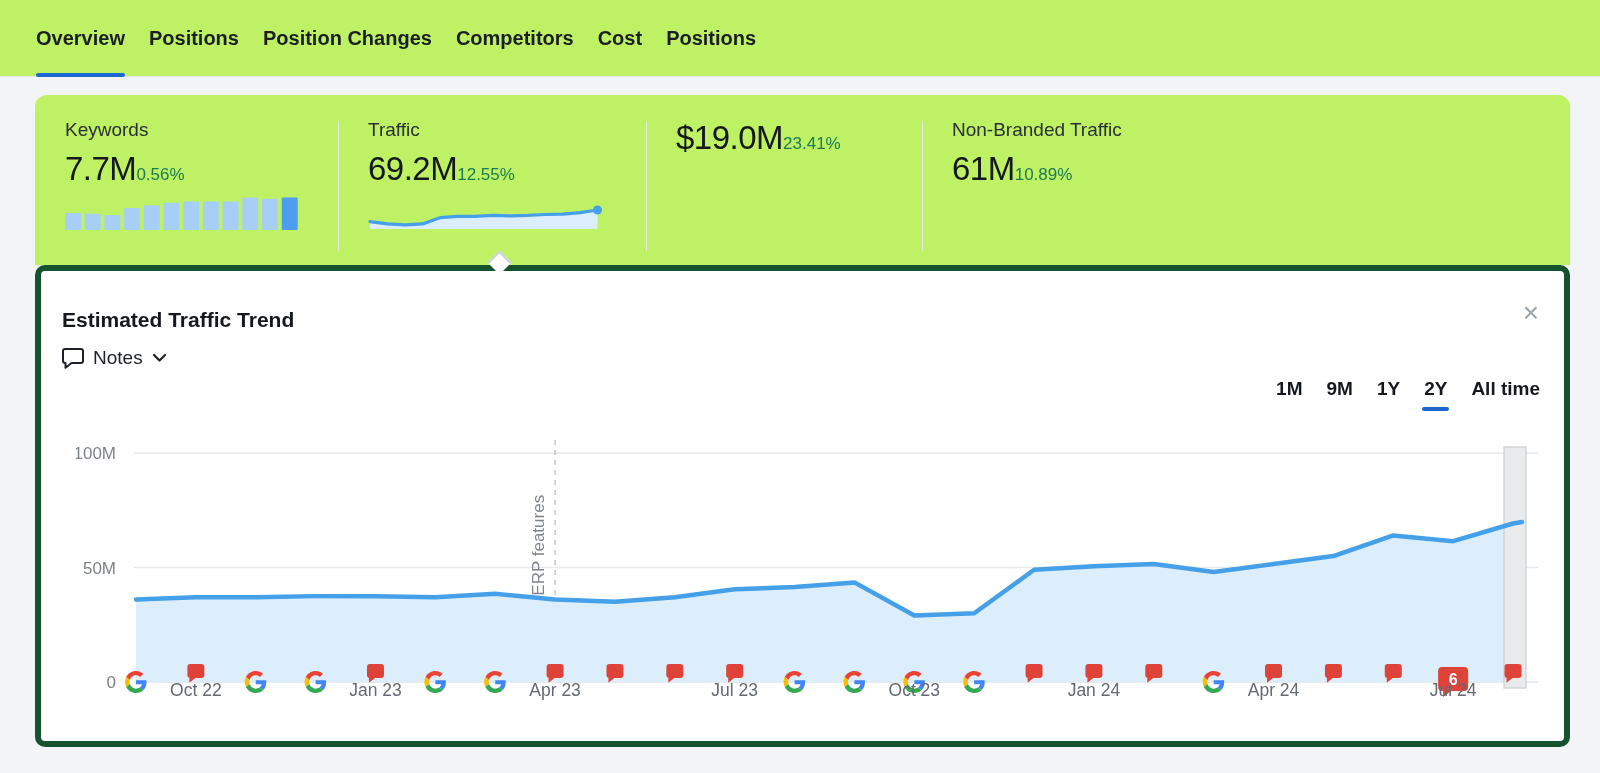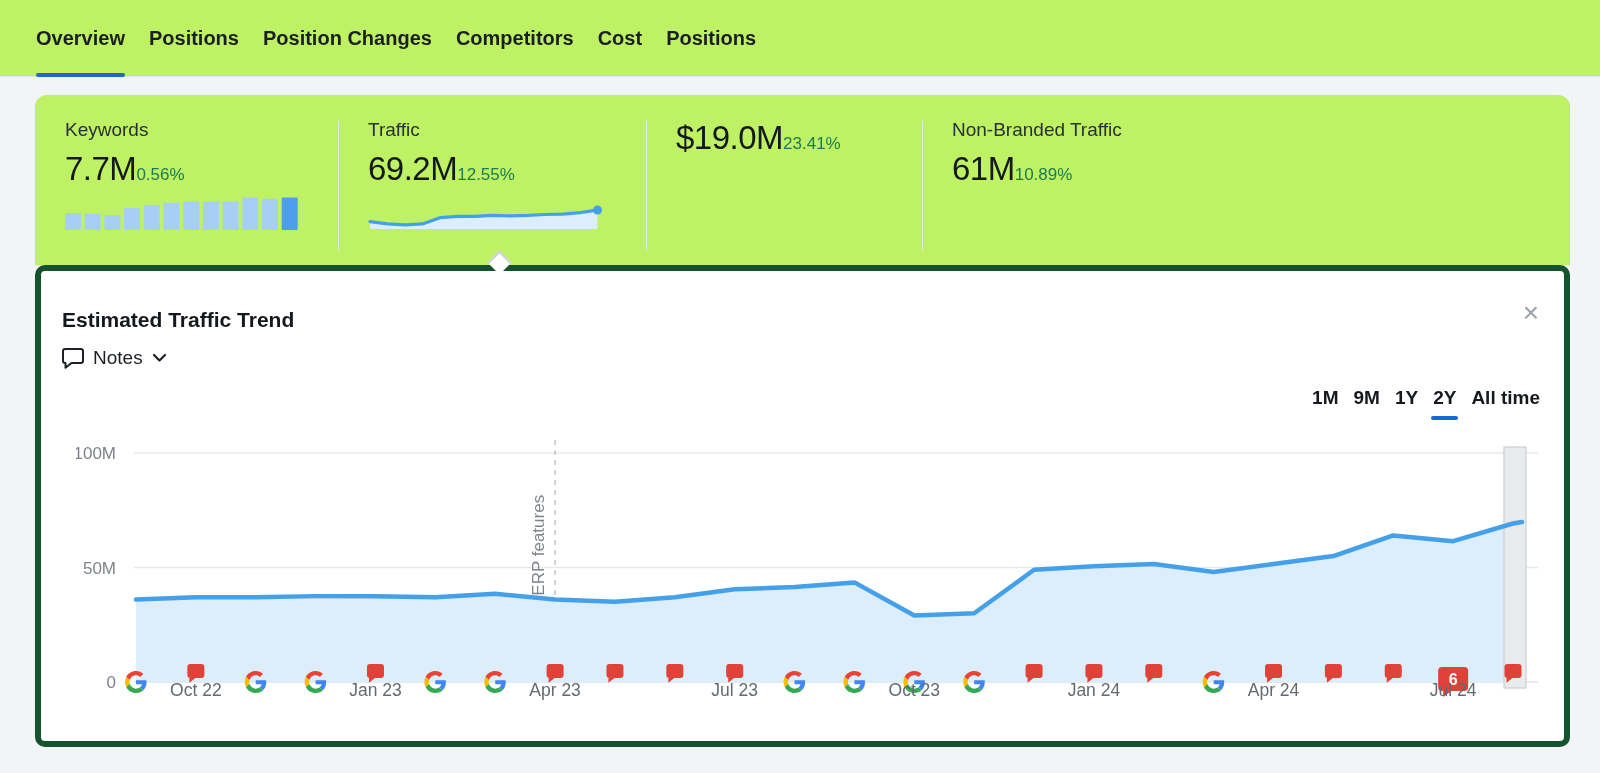--- a/index.html
+++ b/index.html
@@ -46,21 +46,21 @@
     position:absolute;top:-17px;left:450px;width:15px;height:15px;background:#fff;
     border-top:2px solid #CBD0D6;border-left:2px solid #CBD0D6;transform:rotate(45deg);
   }
   .ptitle{position:absolute;left:21px;top:20px;font-size:21px;font-weight:700;color:#15181D}
   .pclose{
     position:absolute;right:25px;top:28px;font-size:28px;line-height:1;color:#9BA1A9;
     cursor:pointer;font-weight:400;
   }
   .notes{position:absolute;left:21px;top:76px;display:flex;align-items:center;gap:9px;cursor:pointer}
   .notes-label{font-size:19px;font-weight:500;color:#1D2127}
-  .ranges{position:absolute;right:24px;top:116px;display:flex;gap:15px;align-items:baseline}
+  .ranges{position:absolute;right:24px;top:107px;display:flex;gap:24px;align-items:baseline}
   .range{position:relative;font-size:19px;font-weight:600;color:#15181D;cursor:pointer;white-space:nowrap}
   .range.active::after{
     content:"";position:absolute;left:-2px;right:-2px;bottom:-11px;height:4px;
     background:#1E66D0;border-radius:2px;
   }
   .trend{position:absolute;left:35px;top:159px}
 </style>
 </head>
 <body>
 

